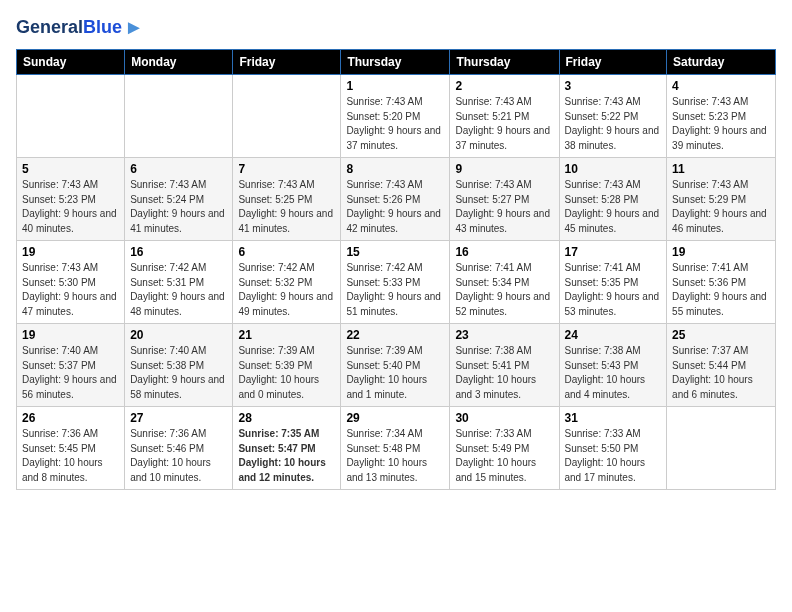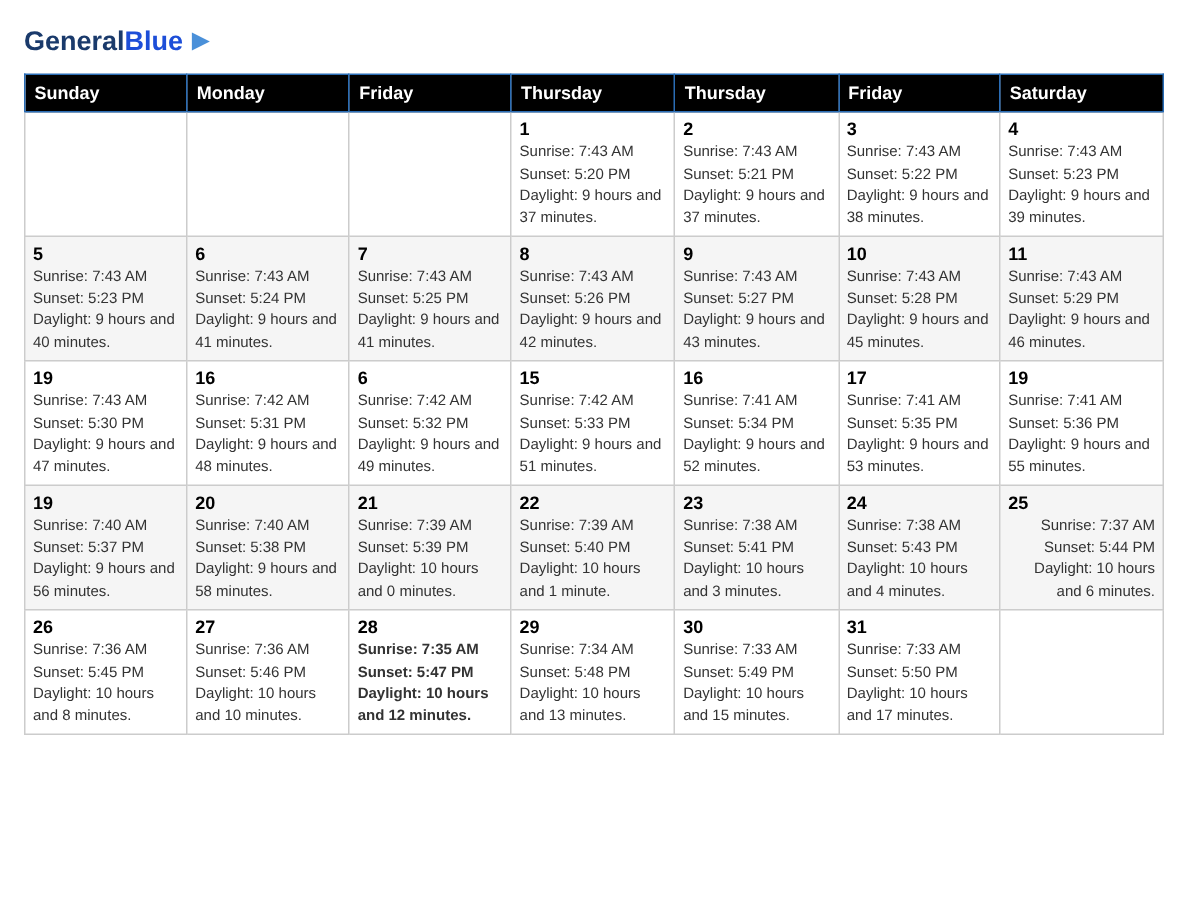--- a/index.html
+++ b/index.html
@@ -260,21 +260,21 @@
 Daylight: 10 hours and 3 minutes.</div>
         </td>
         <td>
           <span class="day-num">24</span>
           <div class="day-info" style="white-space: pre-line;">Sunrise: 7:38 AM
 Sunset: 5:43 PM
 Daylight: 10 hours and 4 minutes.</div>
         </td>
         <td>
           <span class="day-num">25</span>
-          <div class="day-info" style="white-space: pre-line; text-align: right;">Sunrise: 7:37 AM
+          <div class="day-info" style="white-space: pre-line;">Sunrise: 7:37 AM
 Sunset: 5:44 PM
 Daylight: 10 hours and 6 minutes.</div>
         </td>
       </tr>
       <tr>
         <td>
           <span class="day-num">26</span>
           <div class="day-info" style="white-space: pre-line;">Sunrise: 7:36 AM
 Sunset: 5:45 PM
 Daylight: 10 hours and 8 minutes.</div>

